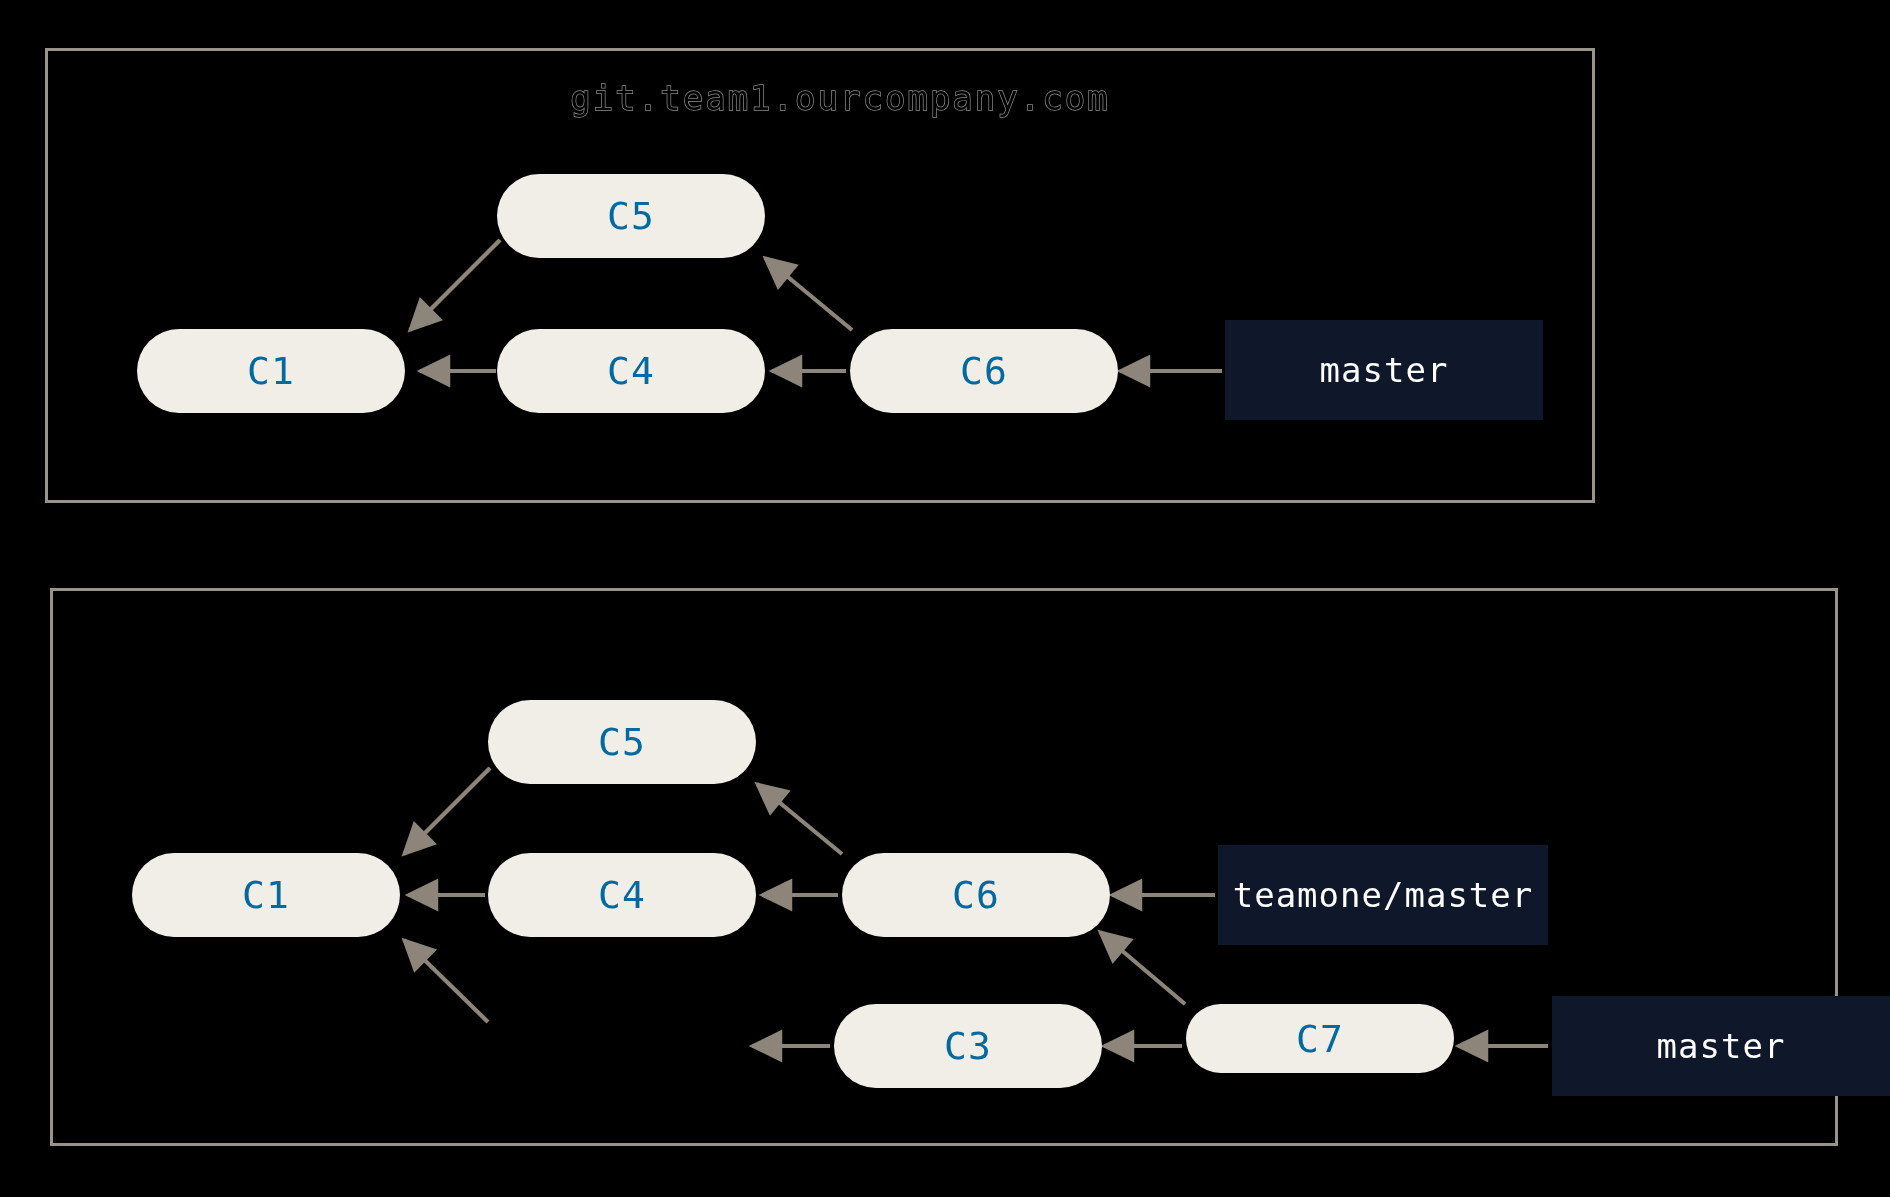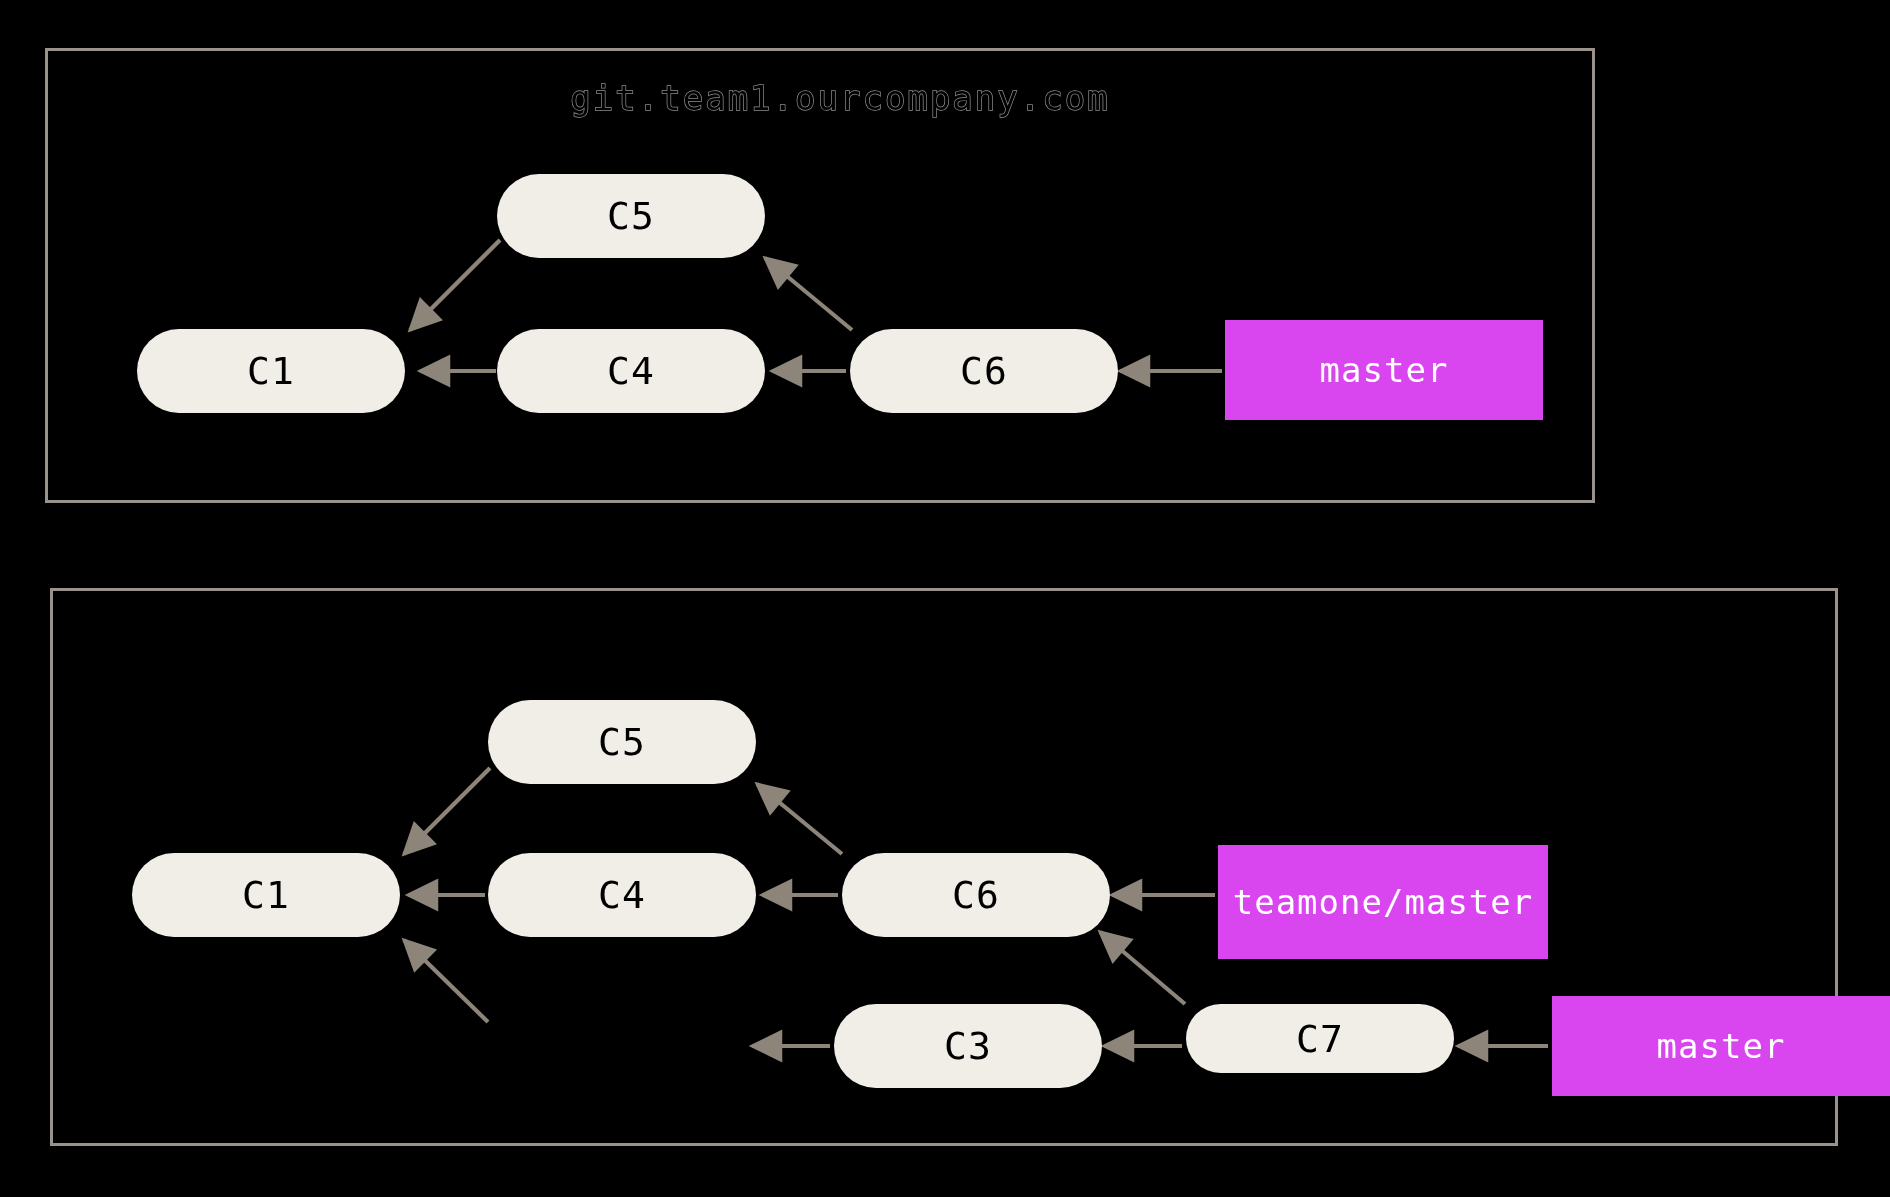--- a/index.html
+++ b/index.html
@@ -16,24 +16,24 @@
   .panel-title{
     position:absolute;width:100%;text-align:center;
     font-size:34px;letter-spacing:2px;white-space:pre;
     color:#000;
     -webkit-text-stroke:1.4px #8d8d8d;
     paint-order:stroke fill;
   }
   .node{
     position:absolute;background:#f0eeE6;border-radius:46px;
     display:flex;align-items:center;justify-content:center;
-    color:#000000;font-size:38px;letter-spacing:1px;box-sizing:border-box;
+    color:#0369a1;font-size:38px;letter-spacing:1px;box-sizing:border-box;
   }
   .ref{
-    position:absolute;background:#d946ef;
+    position:absolute;background:#0f172a;
     display:flex;align-items:center;justify-content:center;
     color:#fff;font-size:34px;letter-spacing:1px;box-sizing:border-box;
     white-space:nowrap;
   }
 </style>
 </head>
 <body>
 
 <div id="stage">
 
@@ -96,16 +96,16 @@
     </g>
   </svg>
 
   <div class="node" style="left:488px;top:700px;width:268px;height:84px;">C5</div>
   <div class="node" style="left:132px;top:853px;width:268px;height:84px;">C1</div>
   <div class="node" style="left:488px;top:853px;width:268px;height:84px;">C4</div>
   <div class="node" style="left:842px;top:853px;width:268px;height:84px;">C6</div>
   <div class="node" style="left:834px;top:1004px;width:268px;height:84px;">C3</div>
   <div class="node" style="left:1186px;top:1004px;width:268px;height:69px;">C7</div>
 
-  <div class="ref" style="left:1218px;top:845px;width:330px;height:114px;">teamone/master</div>
+  <div class="ref" style="left:1218px;top:845px;width:330px;height:100px;">teamone/master</div>
   <div class="ref" style="left:1552px;top:996px;width:338px;height:100px;">master</div>
 
 </div>
 
 </body></html>

